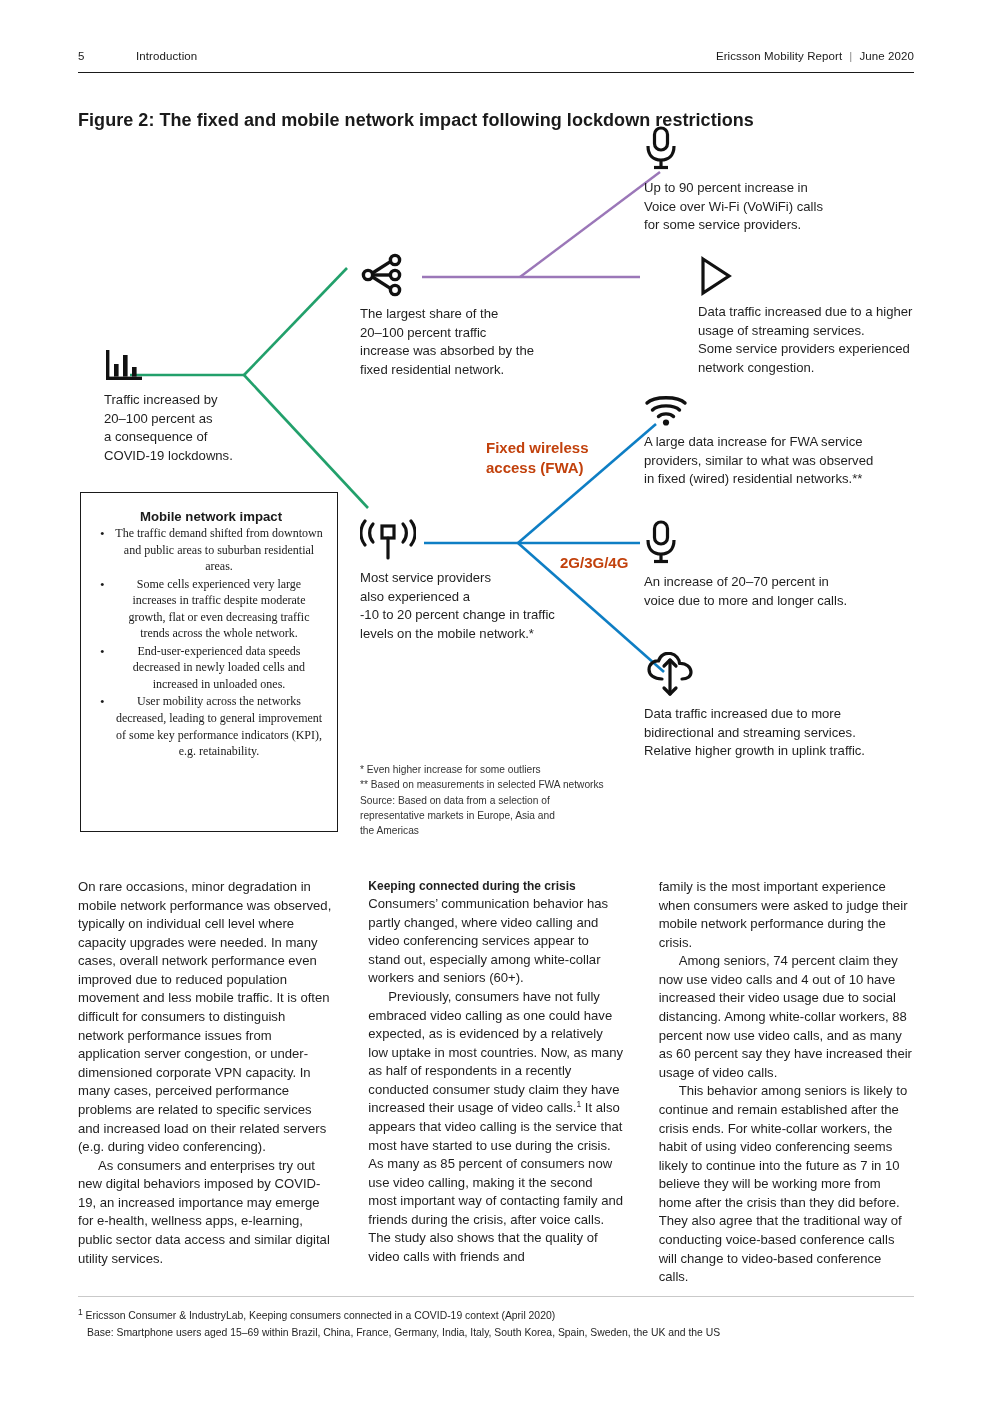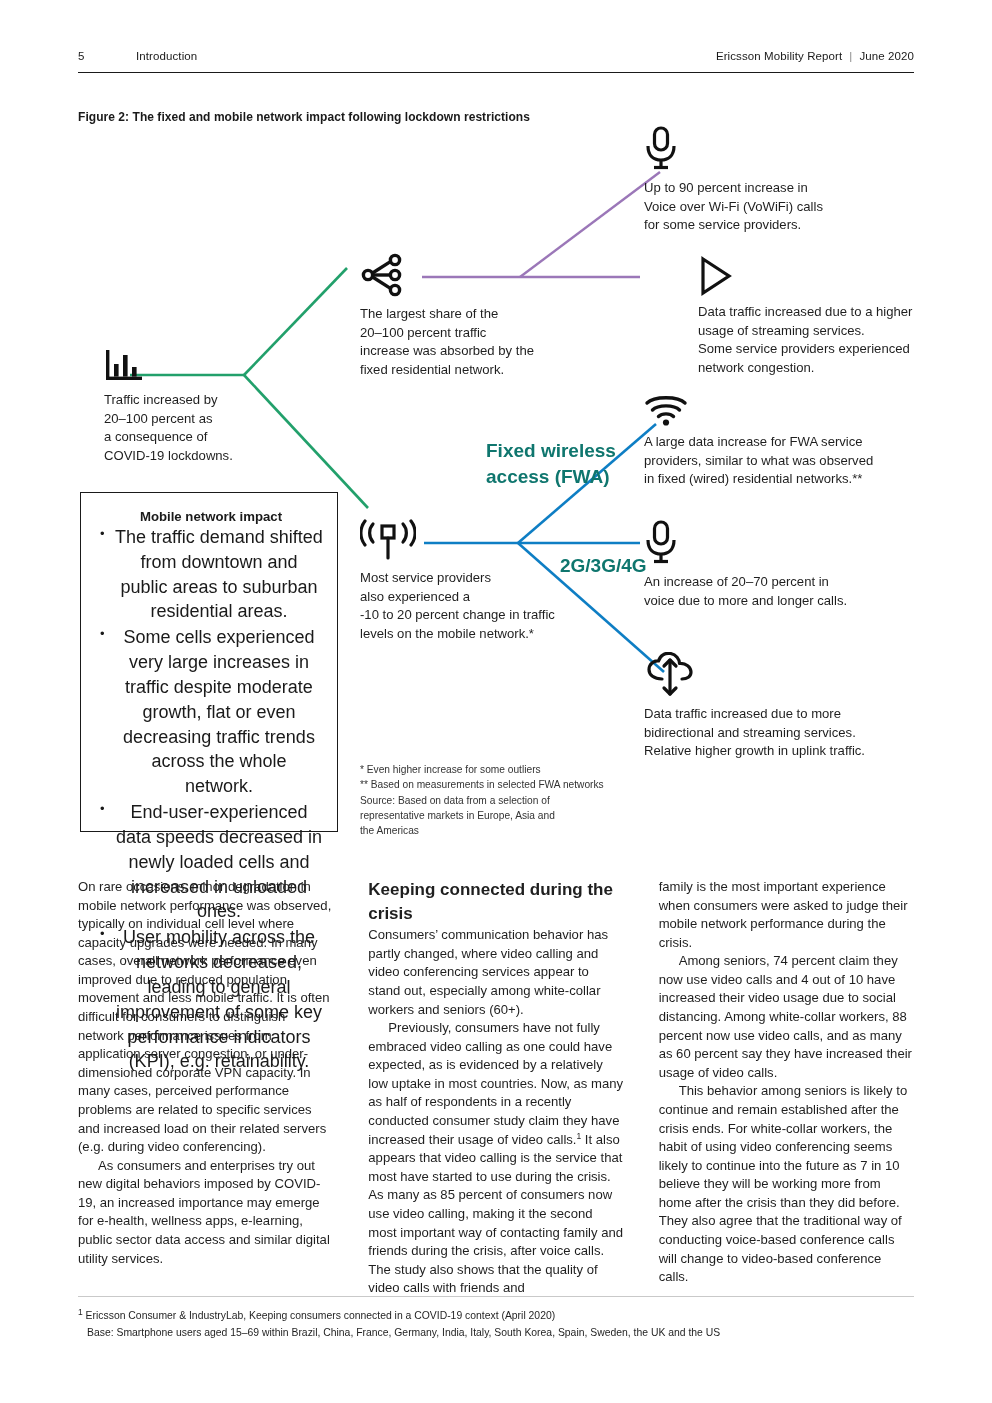--- a/index.html
+++ b/index.html
@@ -24,36 +24,36 @@
   .hdr-page{width:58px;display:inline-block;}
   .header-right{display:flex;align-items:baseline;gap:7px;padding-left:46px;}
   .hdr-sep{color:#8a8a8a;}
   .header-rule{
     position:absolute;left:78px;top:72px;width:836px;height:1px;background:#1a1a1a;
   }
 
   
   .fig-title{
     position:absolute;left:78px;top:110px;
-    font-size:12px;font-weight:bold;letter-spacing:.05px;
+    font-size:18px;font-weight:bold;letter-spacing:.05px;
   }
 
   
   .diagram-lines{position:absolute;left:0;top:0;width:992px;height:860px;}
 
   
   .node{position:absolute;}
   .node-icon{display:block;}
   .node-text{
     font-size:13.1px;line-height:1.42;color:#1f1f1f;white-space:pre-line;
     margin-top:7px;
   }
   .branch-label{
-    position:absolute;font-size:19px;font-weight:bold;line-height:1.35;
-    white-space:pre-line;color:#0f766e;
+    position:absolute;font-size:15px;font-weight:bold;line-height:1.35;
+    white-space:pre-line;color:#c2410c;
   }
 
   
   #node-traffic{left:78px;top:348px;width:230px;margin-left:26px;}
   #node-fixed{left:360px;top:252px;width:220px;}
   #node-vowifi{left:644px;top:126px;width:250px;}
   #node-stream{left:668px;top:256px;width:252px;margin-left:30px;}
   #node-fwa{left:644px;top:392px;width:258px;}
   #node-mobile{left:360px;top:518px;width:240px;}
   #node-voice{left:644px;top:520px;width:250px;}
@@ -64,41 +64,41 @@
   
   .impact-box{
     position:absolute;left:80px;top:492px;width:258px;height:340px;
     border:1px solid #1a1a1a;box-sizing:border-box;
     padding:16px 14px 10px 18px;
     text-align:center;
   }
   .impact-title{font-size:13.2px;font-weight:bold;margin-bottom:1px;}
   .impact-list{list-style:none;margin:0;padding:0;}
   .impact-list li{
-    font-size:18px;line-height:1.38;position:relative;padding-left:16px;margin-top:1px;
+    font-size:12px;line-height:1.38;position:relative;padding-left:16px;margin-top:1px;font-family:Liberation Serif, serif;
   }
   .impact-list li::before{
     content:"\2022";position:absolute;left:1px;top:0;font-size:13px;
   }
 
   
   .fig-notes{
     position:absolute;left:360px;top:762px;width:280px;
     font-size:10.2px;line-height:1.5;color:#333;white-space:pre-line;
   }
 
   
   .columns{
     position:absolute;left:78px;top:878px;width:836px;
     display:flex;gap:35px;
   }
   .col{width:263px;font-size:13.1px;line-height:1.42;color:#1f1f1f;}
   .col p{margin:0;text-indent:0;}
   .col p.indent{text-indent:20px;}
-  .col h3{font-size:17px;font-weight:bold;margin:0;line-height:1.42;}
+  .col h3{font-size:12px;font-weight:bold;margin:0;line-height:1.42;}
   sup{font-size:8.5px;vertical-align:super;line-height:0;}
 
   
   .bottom-rule{
     position:absolute;left:78px;top:1296px;width:836px;height:1px;background:#c9c9c9;
   }
   .bottom-notes{
     position:absolute;left:78px;top:1307px;width:860px;
     font-size:10.4px;line-height:1.65;color:#1f1f1f;
   }

